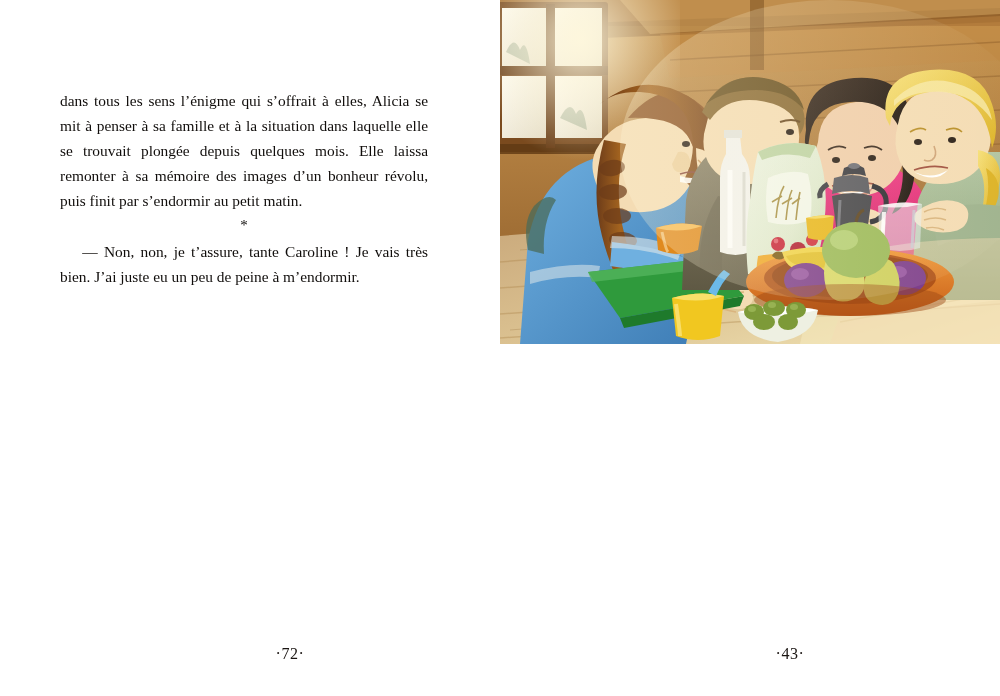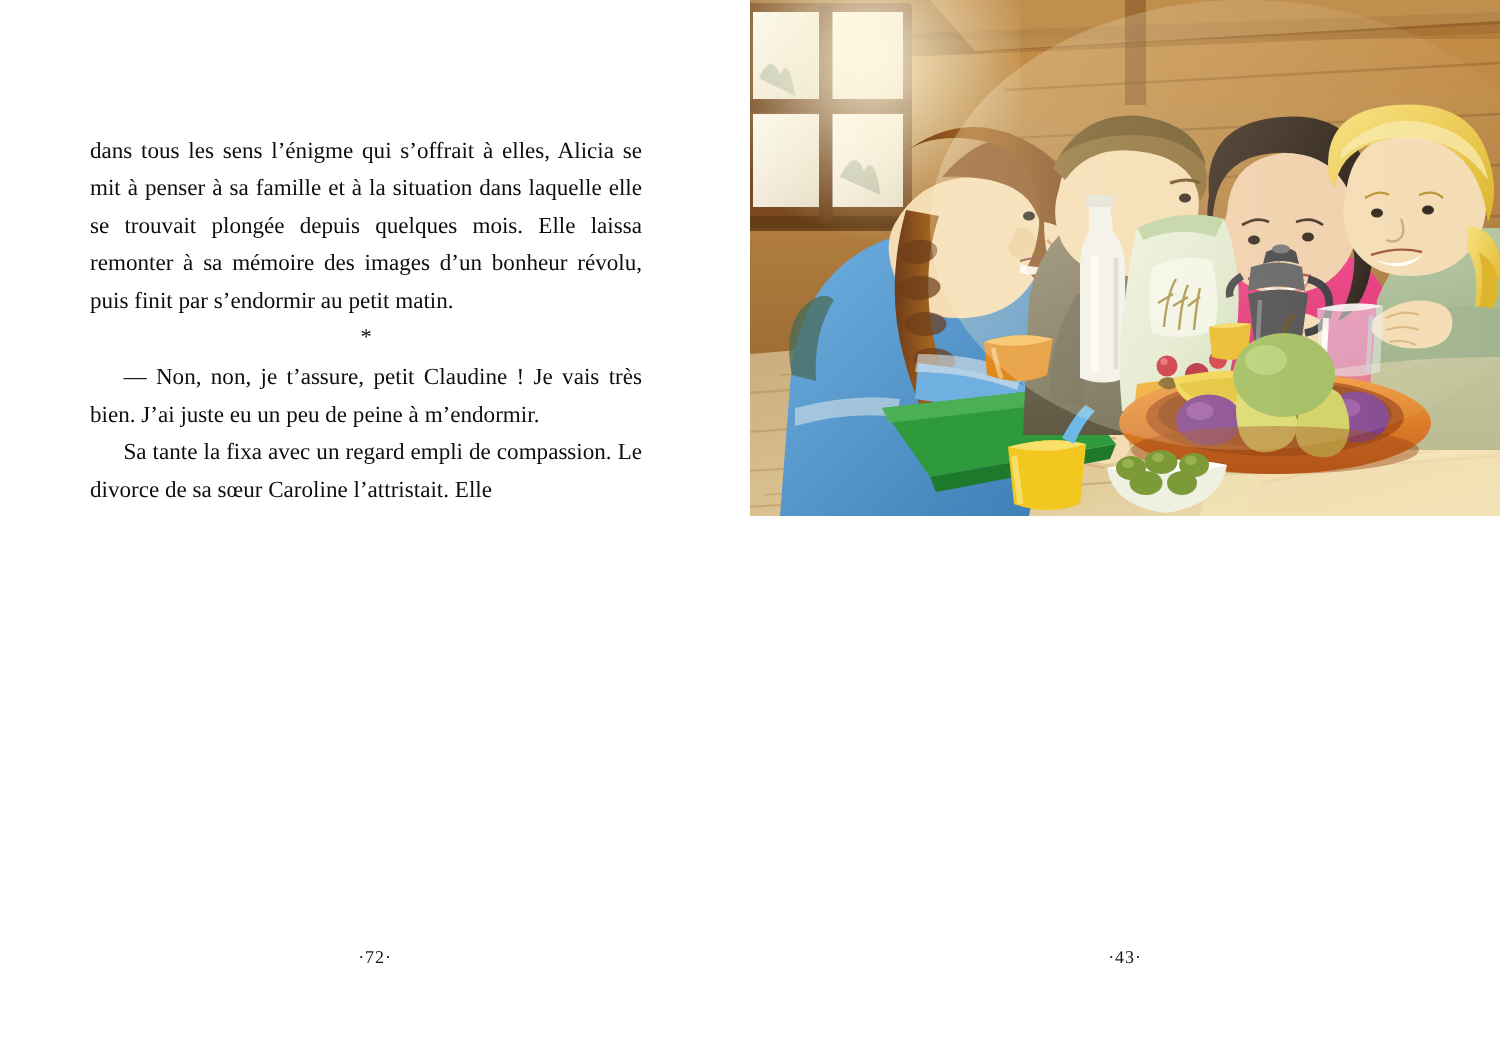--- a/index.html
+++ b/index.html
@@ -60,27 +60,28 @@
     text-indent: 0 !important;
     font-size: 15px;
     line-height: 25.1px;
     letter-spacing: 0;
     color: #100d0b;
   }
 
   
   .folio {
     position: absolute;
-    bottom: 50px;
+    bottom: 33px;
     width: 100%;
     text-align: center;
     font-family: "Liberation Serif", serif;
-    font-size: 12px;
+    font-size: 16px;
     letter-spacing: 0.6px;
     color: #1a1512;
+    margin-left: 40px;
   }
 
   
   .illus {
     position: absolute;
     left: 500px;
     top: 0;
     width: 500px;
     height: 344px;
     overflow: hidden;
@@ -90,22 +91,21 @@
 </style>
 </head>
 <body>
 
 <div class="spread">
 
   <div class="page page-left">
     <div class="text-col col-left">
       <p>dans tous les sens l’énigme qui s’offrait à elles, Alicia se mit à penser à sa famille et à la situation dans laquelle elle se trouvait plongée depuis quelques mois. Elle laissa remonter à sa mémoire des images d’un bonheur révolu, puis finit par s’endormir au petit matin.</p>
       <p class="sep-star">*</p>
-      <p class="indent">— Non, non, je t’assure, petit Claudine ! Je vais très bien. J’ai juste eu un peu de peine à m’endormir.</p>
-      <p class="indent">Sa tante la fixa avec un regard empli de compassion. Le divorce de sa sœur Caroline l’attristait. Elle</p>
+      <p class="indent">— Non, non, je t’assure, tante Caroline ! Je vais très bien. J’ai juste eu un peu de peine à m’endormir.</p>
     </div>
     <div class="folio">·72·</div>
   </div>
 
   <div class="page page-right">
 
     <div class="folio">·43·</div>
   </div>
 
   <div class="illus">

